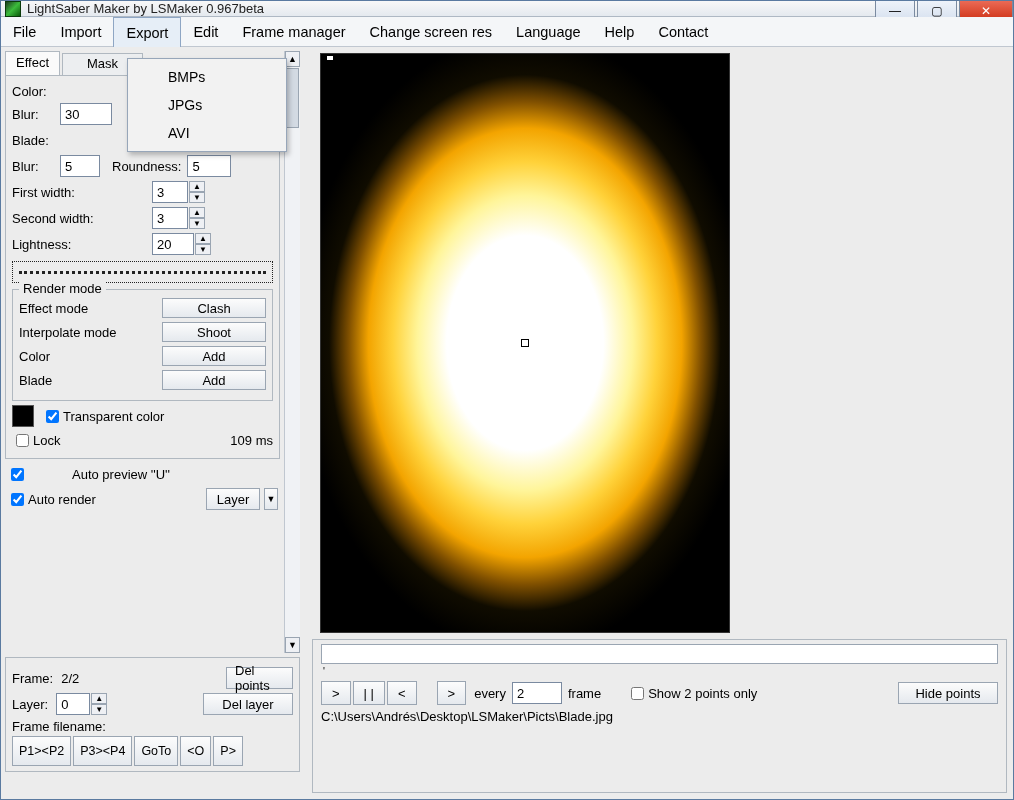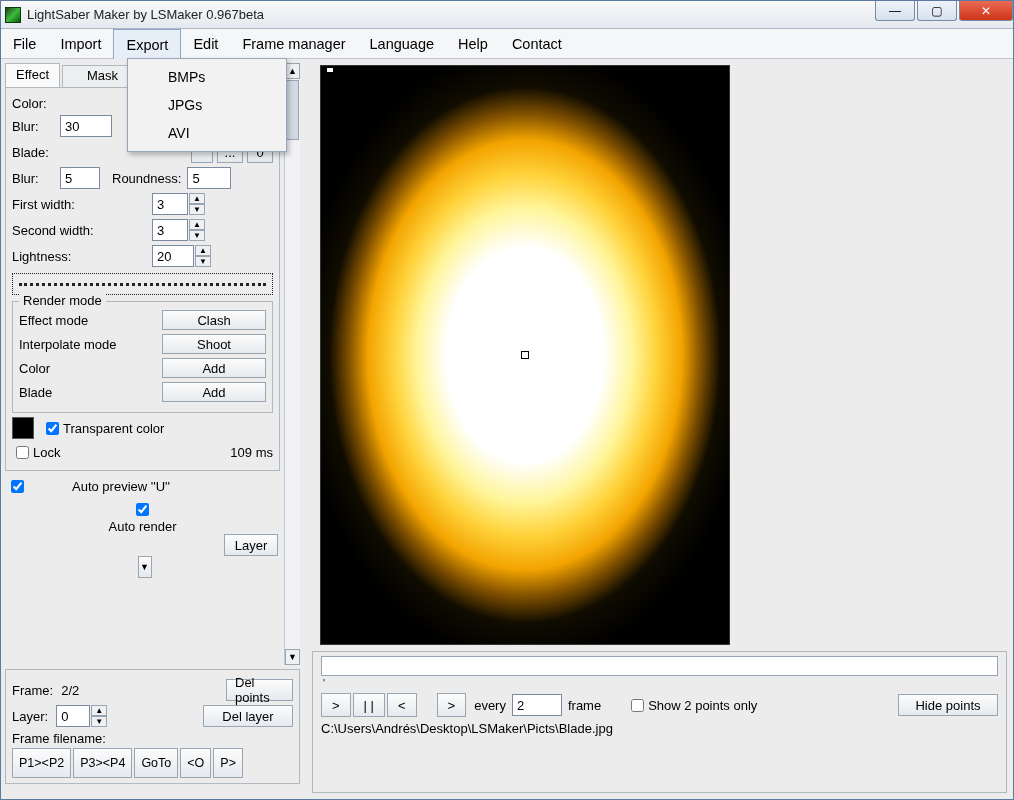--- a/index.html
+++ b/index.html
@@ -1,18 +1,18 @@
 <!DOCTYPE html>
 <html><head>
 <meta charset="utf-8">
 <style>
   * { box-sizing: border-box; }
   body { margin:0; padding:0; font-family: "Segoe UI", Tahoma, sans-serif; font-size:13px; background:#eceef0; overflow:hidden;}
   .window { width:1014px; height:800px; border:1px solid #5a7aa0; display:flex; flex-direction:column; background:#ECECEC;}
-  .titlebar { height:28px; background:linear-gradient(to bottom,#f8f8f8,#e4e9ef); border-bottom:1px solid #aeb8c4; display:flex; align-items:center; padding-left:4px;}
+  .titlebar { height:16px; background:linear-gradient(to bottom,#f8f8f8,#e4e9ef); border-bottom:1px solid #aeb8c4; display:flex; align-items:center; padding-left:4px;}
   .titlebar .icon { width:16px; height:16px; background:linear-gradient(135deg,#1e3d1e,#3cbb3c,#0b5c0b); border:1px solid #0a3a0a; margin-right:6px;}
   .titlebar .title { flex:1; font-size:13px; color:#222;}
   .winbtns { display:flex; height:100%; align-items:flex-start;}
   .winbtn { width:40px; height:20px; border:1px solid #7a8aa0; border-top:none; margin-left:2px; display:flex; align-items:center; justify-content:center; font-size:12px; background:linear-gradient(to bottom,#eef3fa,#d7e1ef); border-radius:0 0 3px 3px;}
   .winbtn.close { background:linear-gradient(to bottom,#ea6a55,#cf3418); color:#fff; width:54px;}
   .menubar { height:30px; display:flex; align-items:stretch; border-bottom:1px solid #c0c7d0; background:#f4f6f8; font-size:14.5px;}
   .menubar .mitem { padding:0 12px; display:flex; align-items:center; cursor:default; }
   .menubar .mitem.open { background:#e6eef7; border:1px solid #8ea6c4; border-bottom:none; margin-bottom:-1px;}
   .dropdown { position:absolute; left:127px; top:58px; width:160px; background:#f2f2f2; border:1px solid #97a6b9; box-shadow:2px 3px 5px rgba(0,0,0,.25); z-index:200; padding:4px 0;}
   .dropdown .ditem { padding:6px 16px 6px 40px; font-size:14px;}
@@ -70,20 +70,21 @@
       <div class="winbtn close">✕</div>
     </div>
   </div>
 
   <div class="menubar">
     <div class="mitem">File</div>
     <div class="mitem">Import</div>
     <div class="mitem open">Export</div>
     <div class="mitem">Edit</div>
     <div class="mitem">Frame manager</div>
+    <div class="mitem">Change screen res</div>
     <div class="mitem">Language</div>
     <div class="mitem">Help</div>
     <div class="mitem">Contact</div>
   </div>
 
   <div class="dropdown">
     <div class="ditem">BMPs</div>
     <div class="ditem">JPGs</div>
     <div class="ditem">AVI</div>
   </div>
@@ -182,21 +183,21 @@
               <input type="checkbox" class="chk" style="">
               <span class="lbl">Lock</span>
               <span class="lbl" style="margin-left:auto">109 ms</span>
             </div>
           </div>
 
           <div class="row" style="padding:0 2px; margin-top:6px;gap:44px;">
             <input type="checkbox" class="chk" checked="" style="">
             <span class="lbl">Auto preview ''U''</span>
           </div>
-          <div class="row" style="padding:0 2px;flex-direction:column;">
+          <div class="row" style="padding:0 2px;">
             <input type="checkbox" class="chk" checked="" style="">
             <span class="lbl">Auto render</span>
             <div class="minibtn" style="margin-left:auto;width:54px">Layer</div>
             <div class="minibtn" style="width:14px;padding:0;font-size:9px">▼</div>
           </div>
         </div>
         <div class="scrollbar" style="margin-left:4px; height:602px;">
           <div class="sbarr">▲</div>
           <div class="sbthumb"></div>
           <div class="sbtrack"></div>

